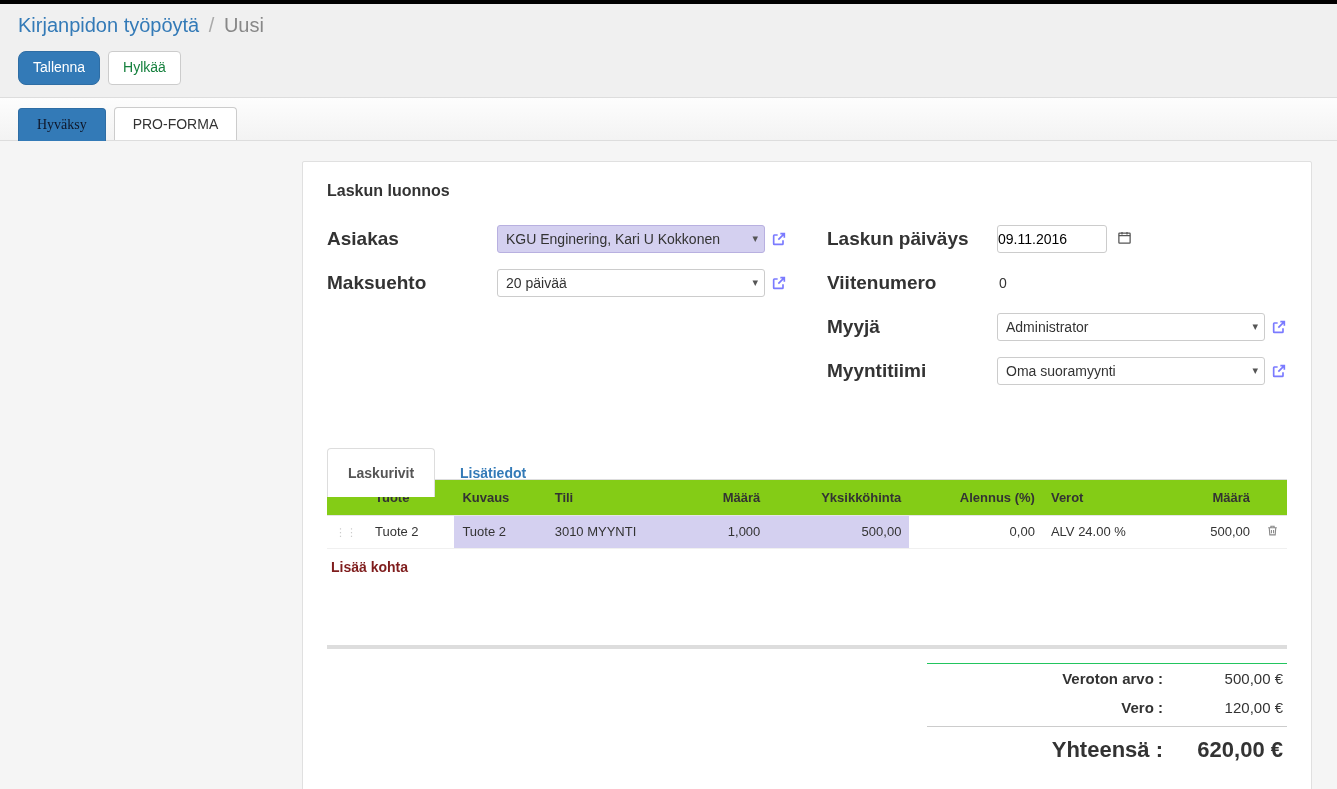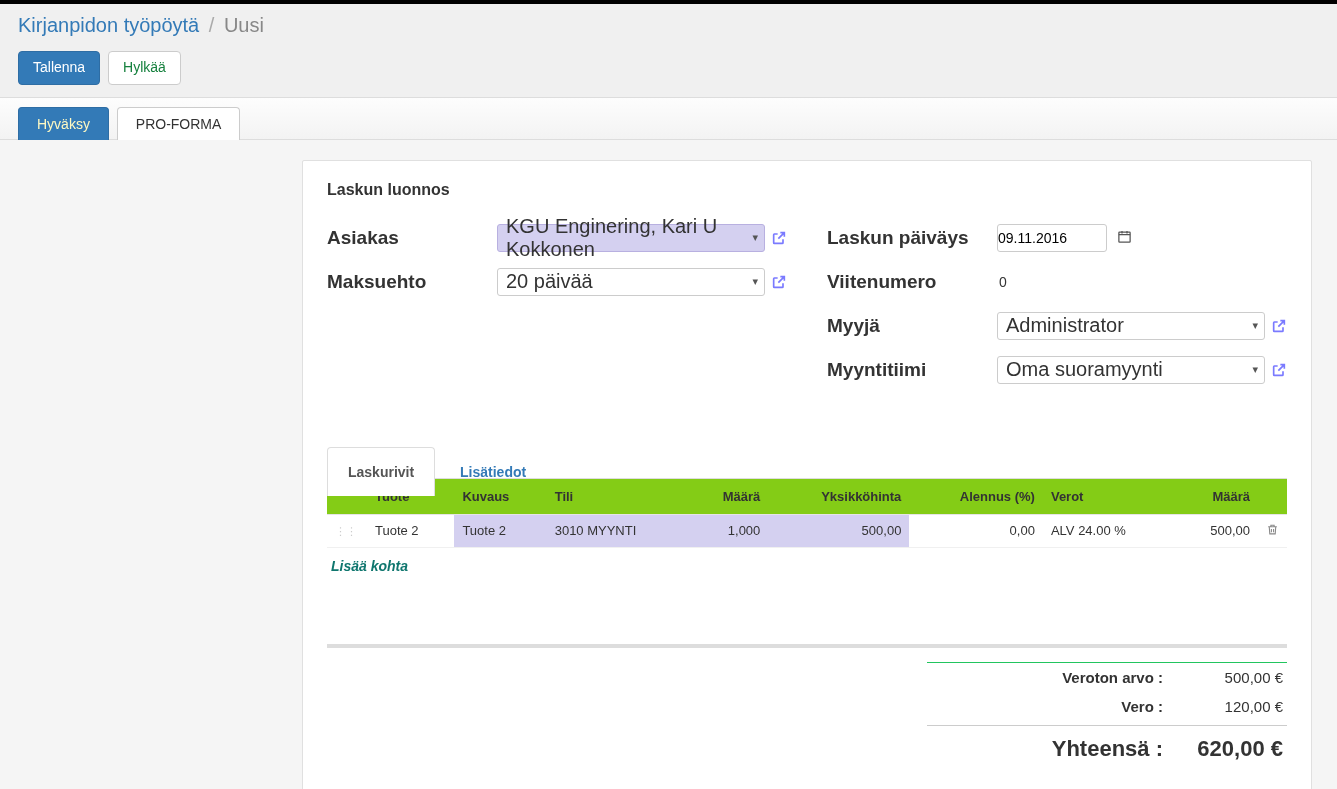--- a/index.html
+++ b/index.html
@@ -4,52 +4,52 @@
 <style>
   * { box-sizing: border-box; margin: 0; padding: 0; }
   body { font-family: "Helvetica Neue", Helvetica, Arial, sans-serif; font-size: 14px; color: #333; background: #fff; }
   .page-top { background: #000; height: 4px; }
   .header { background: #f0f0f0; border-bottom: 1px solid #ddd; padding: 10px 18px 12px; }
   .breadcrumb { font-size: 20px; margin-bottom: 14px; }
   .breadcrumb a { color: #337ab7; text-decoration: none; }
   .breadcrumb .sep { color: #aaa; margin: 0 4px; }
   .breadcrumb .current { color: #888; }
   .btn { display: inline-block; padding: 6px 14px; font-size: 14px; border-radius: 4px; cursor: pointer; border: 1px solid transparent; line-height: 1.4; }
-  .btn-primary { background: #337ab7; color: #fff; border-color: #2e6da4; }
+  .btn-primary { background: #337ab7; color: #fff; border-color: #2e6da4; border-radius: 8px; }
   .btn-default { background: #fff; color: #15803d; border-color: #ccc; }
   .btn-row { margin-bottom: 0; }
   .btn-row .btn { margin-right: 4px; }
   .tabs-bar { background: linear-gradient(#fdfdfd,#f3f3f3); border-bottom: 1px solid #ddd; padding: 8px 18px 0; }
   .tab-btn { display: inline-block; padding: 8px 18px; font-size: 14px; border: 1px solid #ccc; border-bottom: none; border-radius: 4px 4px 0 0; background: #fff; color: #333; margin-right: 4px; cursor: pointer; position: relative; top: 1px; }
-  .tab-btn.active { background: #337ab7; color: #fef9c3; border-color: #2e6da4; }
+  .tab-btn.active { background: #337ab7; color: #0f172a; border-color: #2e6da4; font-family: Liberation Serif, serif; }
   .main-area { background: #f5f5f5; padding: 20px 0 30px; min-height: 640px; }
   .card { background: #fff; width: 1010px; margin-left: 302px; border: 1px solid #e0e0e0; border-radius: 2px; padding: 20px 24px 30px; }
   .card h3 { font-size: 16px; font-weight: bold; margin-bottom: 24px; }
   .form-grid { display: flex; gap: 40px; }
   .form-col { flex: 1; }
   .form-row { display: flex; align-items: center; margin-bottom: 14px; min-height: 30px; }
   .form-label { width: 170px; font-weight: bold; font-size: 19px; color: #333; }
   .form-field { flex: 1; display: flex; align-items: center; gap: 6px; }
-  .select-like { flex: 1; height: 28px; border: 1px solid #ccc; border-radius: 3px; padding: 2px 20px 2px 8px; font-size: 20px; background: #fff; position: relative; display:flex; align-items:center; }
+  .select-like { flex: 1; height: 28px; border: 1px solid #ccc; border-radius: 3px; padding: 2px 20px 2px 8px; font-size: 14px; background: #fff; position: relative; display:flex; align-items:center; }
   .select-like.highlight { background: #d4d0f0; border-color: #b8b0e0; }
   .select-like::after { content: "▾"; position: absolute; right: 6px; color: #555; font-size: 11px; }
   .text-input { height: 28px; border: 1px solid #ccc; border-radius: 3px; padding: 2px 0; font-size: 14px; width: 110px; }
   .icon-cal { color: #555; font-size: 15px; margin-left: 4px; cursor:pointer; }
   .static-val { padding-left: 2px; }
   .inner-tabs { margin-top: 30px; border-bottom: 1px solid #ddd; }
   .inner-tab { display: inline-block; padding: 16px 20px; border: 1px solid transparent; border-bottom: none; border-radius: 4px 4px 0 0; cursor: pointer; color: #337ab7; position: relative; top: 18px; font-weight: bold; }
   .inner-tab.active { border-color: #ddd; background: #fff; color: #555; }
   table.lines { width: 100%; border-collapse: collapse; margin-top: 0; }
   table.lines th { text-align: left; font-weight: bold; padding: 10px 8px; background: #84cc16; border-bottom: 1px solid #e5e5e5; font-size: 13px; }
   table.lines th.num, table.lines td.num { text-align: right; }
   table.lines td { padding: 8px 8px; font-size: 13px; border-bottom: 1px solid #f0f0f0; }
   td.hl { background: #d4d0f0; }
   .drag-handle { color: #ccc; font-size: 11px; }
   .trash { color: #888; cursor: pointer; font-size: 14px; }
-  .add-line { color: #0f766e; font-weight: bold; padding: 10px 4px; cursor: pointer; display:inline-block;font-style:italic; }
+  .add-line { color: #7f1d1d; font-weight: bold; padding: 10px 4px; cursor: pointer; display:inline-block; }
   .totals-sep { border-top: 4px solid #ddd; margin-top: 60px; }
   .totals { margin-top: 14px; margin-left: auto; width: 360px; border-top: 1px solid #22c55e; }
   .totals-row { display: flex; justify-content: space-between; padding: 6px 4px; font-size: 15px; }
   .totals-row .lbl { font-weight: bold; color: #333; text-align: right; flex:1; }
   .totals-row .val { width: 120px; text-align: right; }
   .totals-row.grand { border-top: 1px solid #ccc; margin-top: 4px; padding-top: 10px; font-size: 22px; font-weight: bold; }
   .ext-icon svg { width: 16px; height:16px; vertical-align: middle; }
 </style>
 </head>
 <body>

